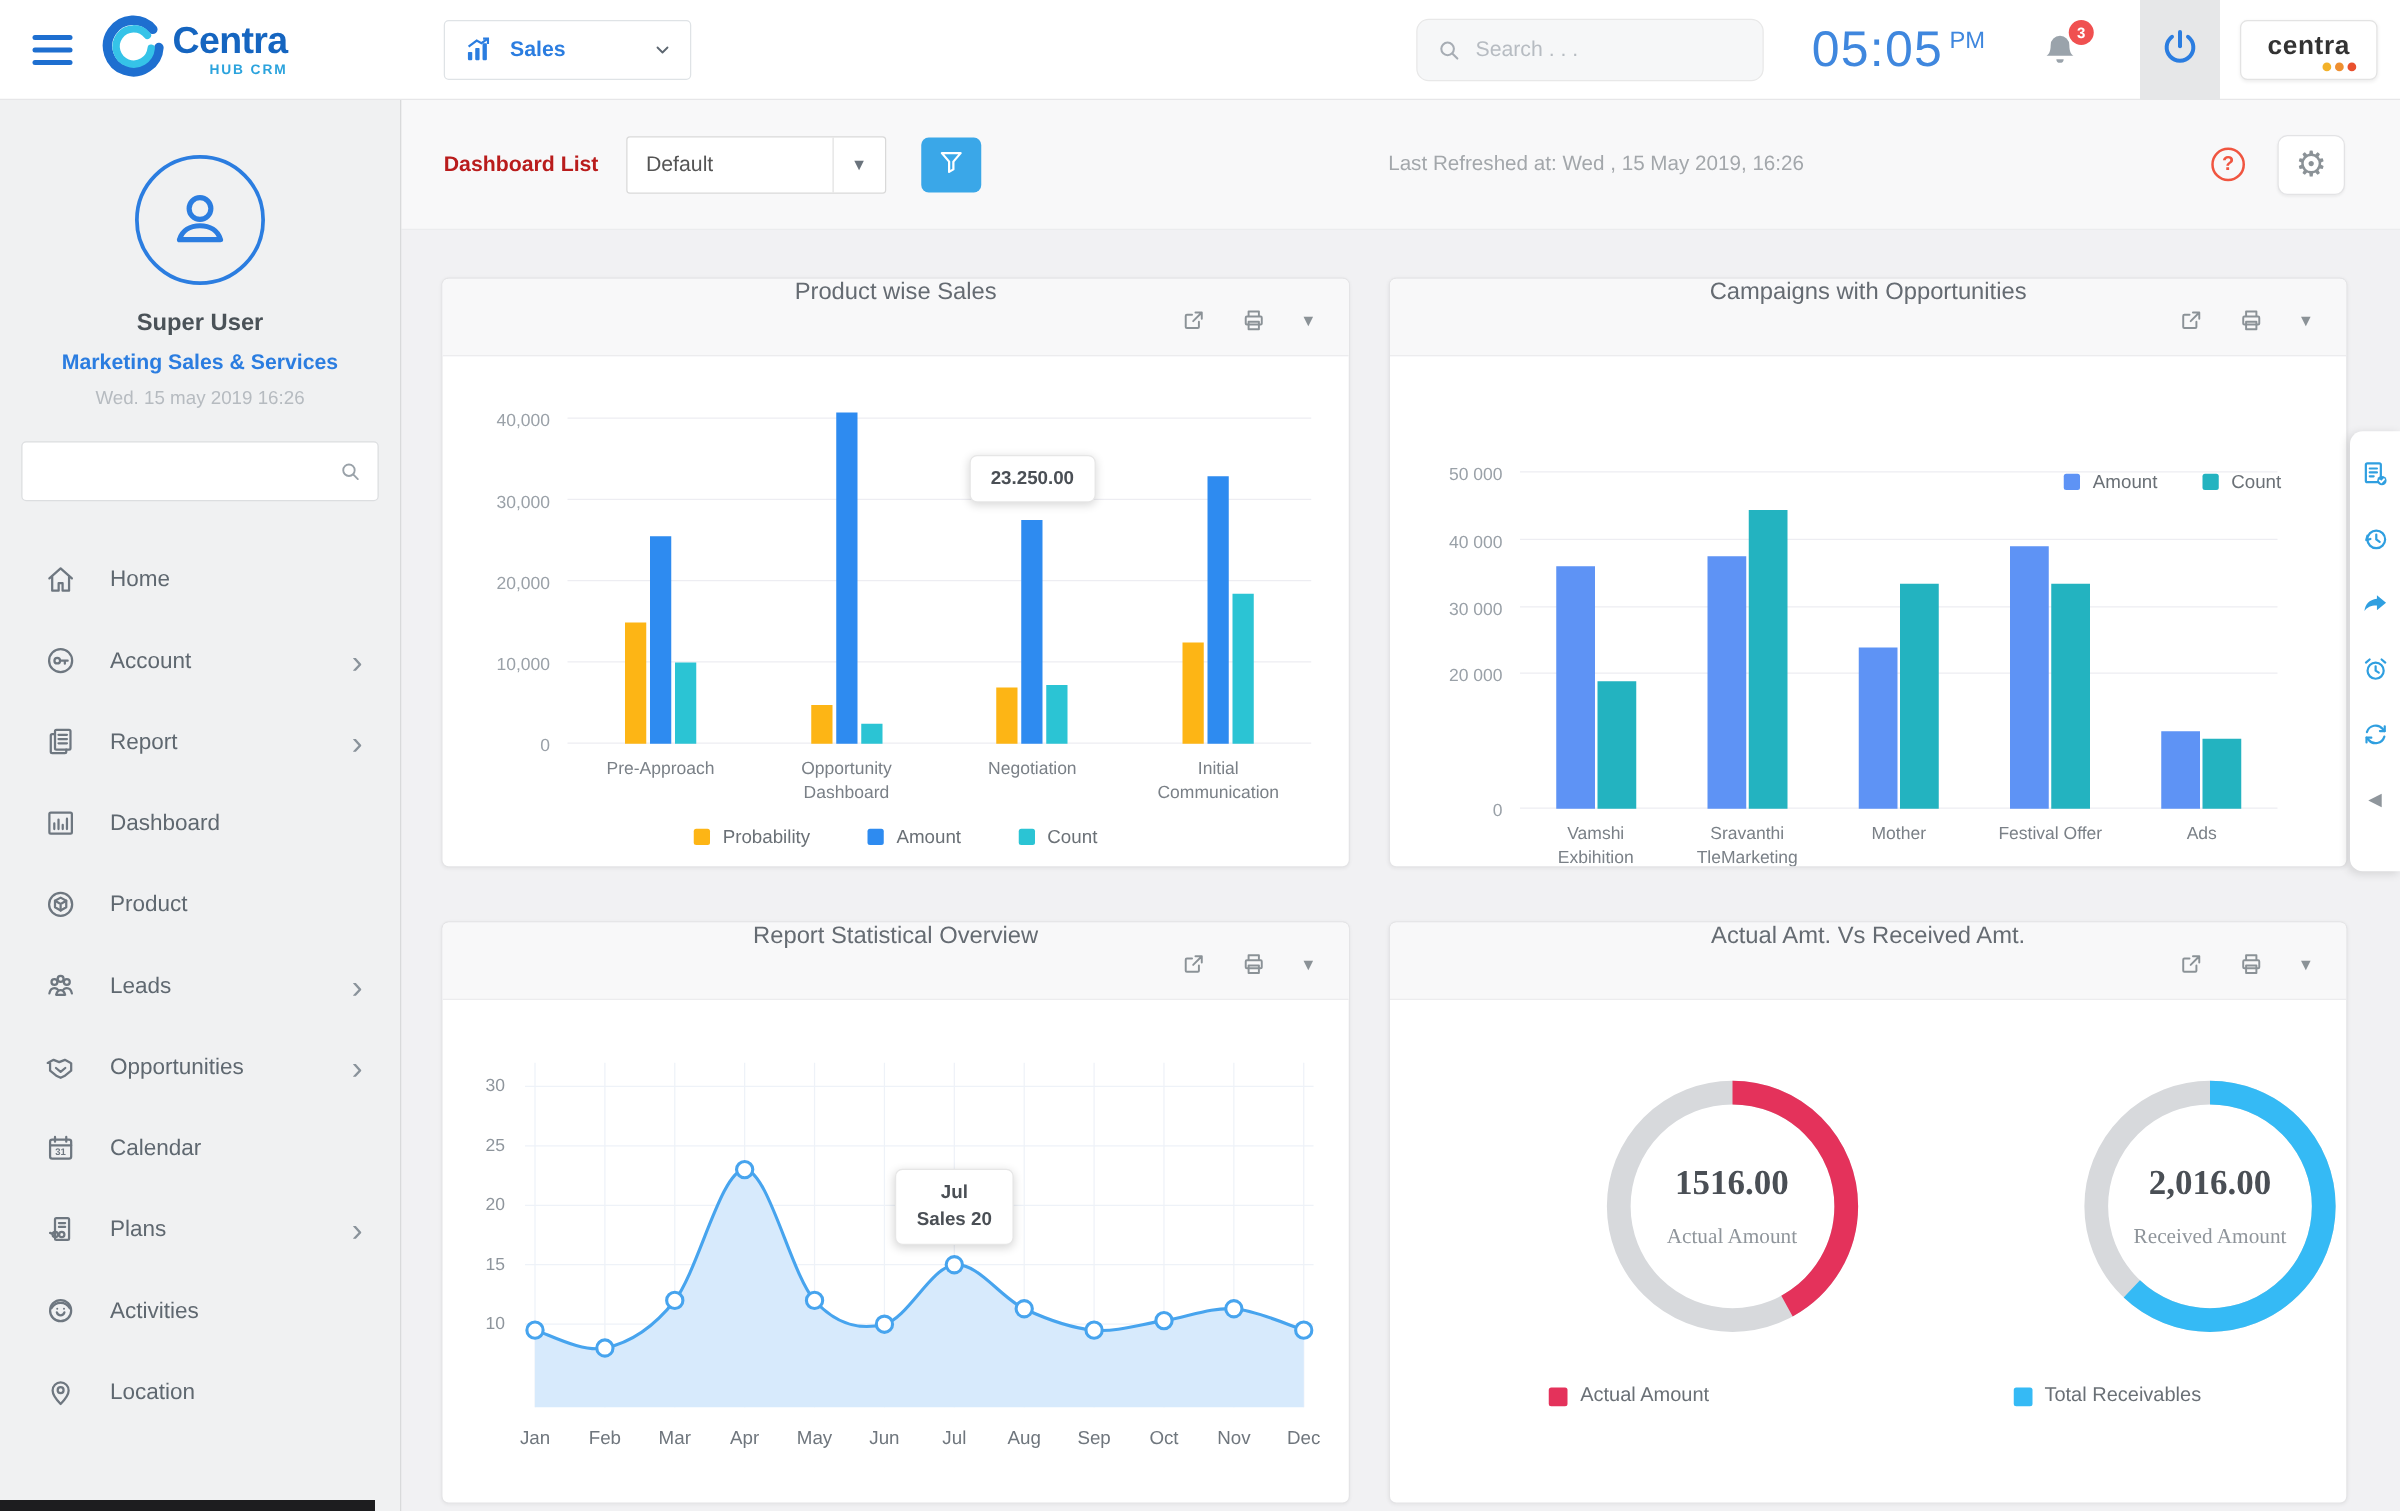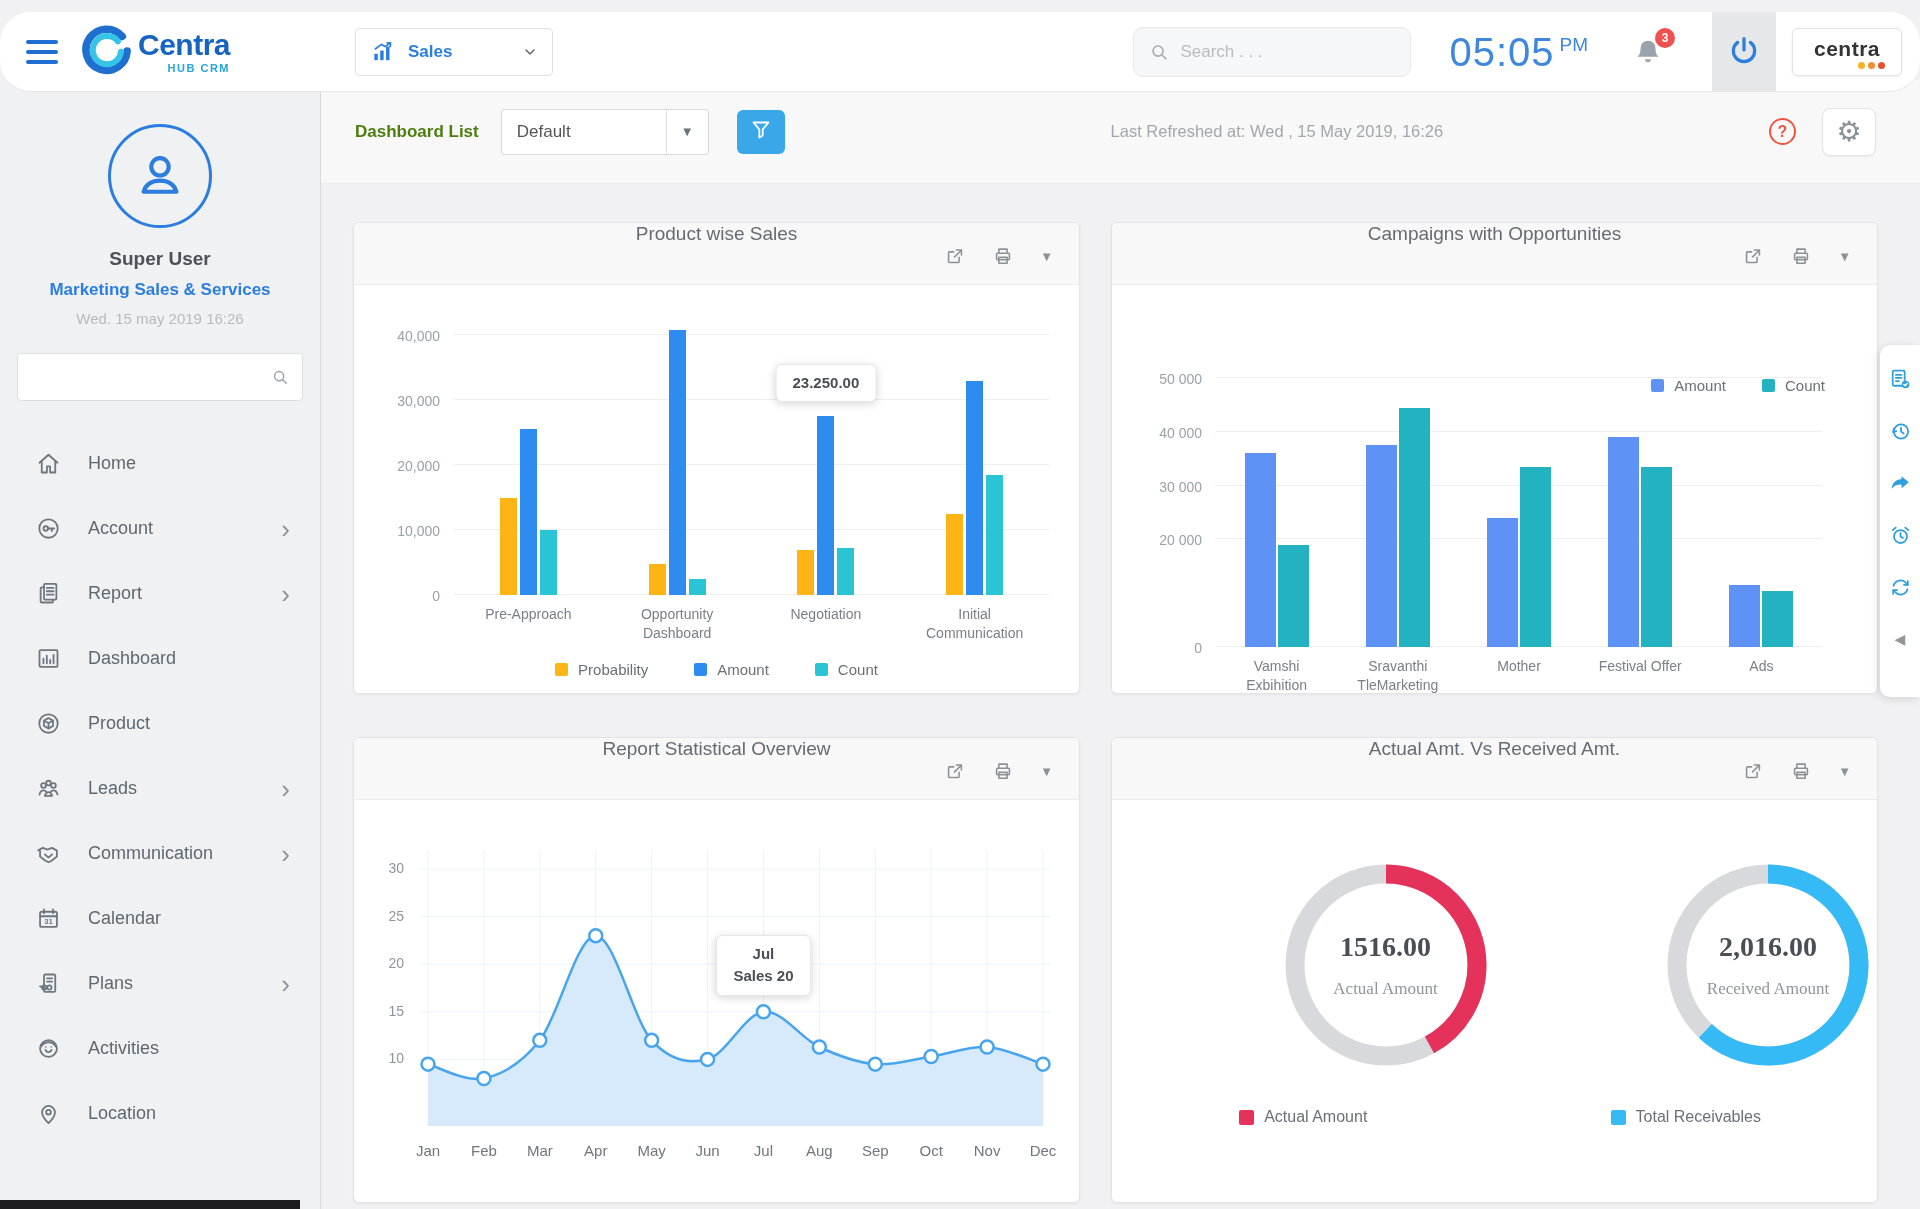--- a/index.html
+++ b/index.html
@@ -1,22 +1,22 @@
 <!DOCTYPE html>
 <html><head>
 <meta charset="utf-8">
 <style>
   * { margin:0; padding:0; box-sizing:border-box; }
   html,body { width:1920px; height:1209px; overflow:hidden;
     font-family:"Liberation Sans","DejaVu Sans",sans-serif; background:#f1f1f3; }
   .app { position:relative; width:1920px; height:1209px; }
 
   
-  .topbar { position:absolute; top:12px; left:0; right:0; height:80px; background:#fff;
-    border-bottom:1px solid #e6e6e8; display:flex; align-items:center; z-index:30;border-radius:31px; }
+  .topbar { position:absolute; top:0; left:0; right:0; height:80px; background:#fff;
+    border-bottom:1px solid #e6e6e8; display:flex; align-items:center; z-index:30; }
   .tb-left { width:321px; display:flex; align-items:center; flex-shrink:0; }
   .hamburger { margin-left:26px; background:none; border:none; cursor:pointer; display:flex; flex-direction:column; gap:6px; }
   .hamburger span { width:32px; height:4px; background:#1e6fd0; border-radius:2px; display:block; }
   .logo { display:flex; align-items:center; margin-left:22px; gap:6px; }
   .logo-swirl svg { width:52px; height:52px; }
   .logo-text { display:flex; flex-direction:column; align-items:flex-end; }
   .logo-brand { font-size:30px; font-weight:bold; color:#1565c0; letter-spacing:-0.5px; line-height:1; }
   .logo-sub { font-size:11px; font-weight:bold; color:#2ba3dd; letter-spacing:1.5px; margin-top:2px; }
   .module-select { margin-left:34px; width:198px; height:48px; border:1px solid #dfe3e6; border-radius:4px;
     background:#fff; display:flex; align-items:center; padding:0 14px; cursor:pointer; }
@@ -72,21 +72,21 @@
   .si-icon { color:#6e7780; width:28px; display:flex; justify-content:center; }
   .si-icon svg { width:27px; height:27px; }
   .si-label { font-size:18px; color:#5f6870; margin-left:26px; }
   .si-chev { margin-left:auto; margin-right:30px; font-size:26px; color:#8a939b; line-height:1; }
   .side-bottom-strip { position:absolute; bottom:0; left:0; width:300px; height:9px; background:#1d1d1f; }
 
   
   .main { position:absolute; top:80px; left:321px; right:0; bottom:0; background:#f1f1f3; }
   .toolbar { background:#f8f8f9; border-bottom:1px solid #ebecee; height:104px;
     display:flex; align-items:center; padding:0 44px 0 34px; }
-  .tl-label { font-size:17px; font-weight:600; color:#4d7c0f; }
+  .tl-label { font-size:17px; font-weight:600; color:#b91c1c; }
   .tl-select { margin-left:22px; width:208px; height:46px; background:#fff; border:1px solid #d9d9d9;
     border-radius:3px; display:flex; align-items:center; cursor:pointer; }
   .tl-select > span:first-child { flex:1; padding-left:15px; font-size:17px; color:#555; }
   .tl-chev { width:42px; height:100%; border-left:1px solid #e2e2e2; display:flex; align-items:center;
     justify-content:center; color:#6a737c; font-size:13px; }
   .filter-btn { margin-left:28px; width:48px; height:44px; background:#3aa7e8; border:none; border-radius:6px;
     display:flex; align-items:center; justify-content:center; cursor:pointer; }
   .filter-btn svg { width:24px; height:24px; }
   .refresh-text { flex:1; text-align:center; font-size:16.5px; color:#a3a7ab; }
   .help-icon { width:27px; height:27px; border:2.5px solid #f05540; border-radius:50%; color:#f05540;
@@ -321,21 +321,21 @@
           <span class="si-label">Leads</span>
           <span class="si-chev">›</span>
         </div>
         <div class="side-item">
           <span class="si-icon">
             <svg viewBox="0 0 24 24" fill="none" stroke="currentColor" stroke-width="1.6" stroke-linecap="round" stroke-linejoin="round">
               <path d="M2.8 9.2 7 7l4 1.6L15 7l4.2 2.2M4.5 9.5v5.2l4.8 3.8 2.7 1.3 2.7-1.3 4.8-3.8V9.5"></path>
               <path d="M8.7 12.8l3.3 2.7 3.3-2.7"></path>
             </svg>
           </span>
-          <span class="si-label">Communication</span>
+          <span class="si-label">Opportunities</span>
           <span class="si-chev">›</span>
         </div>
         <div class="side-item">
           <span class="si-icon">
             <svg viewBox="0 0 24 24" fill="none" stroke="currentColor" stroke-width="1.6" stroke-linecap="round" stroke-linejoin="round">
               <rect x="4.5" y="6" width="15" height="13.5" rx="1.5"></rect>
               <path d="M8 4v3.4M16 4v3.4M4.5 10h15"></path>
               <text x="12" y="17" font-size="6.8" text-anchor="middle" fill="currentColor" stroke="none" font-weight="bold">31</text>
             </svg>
           </span>

